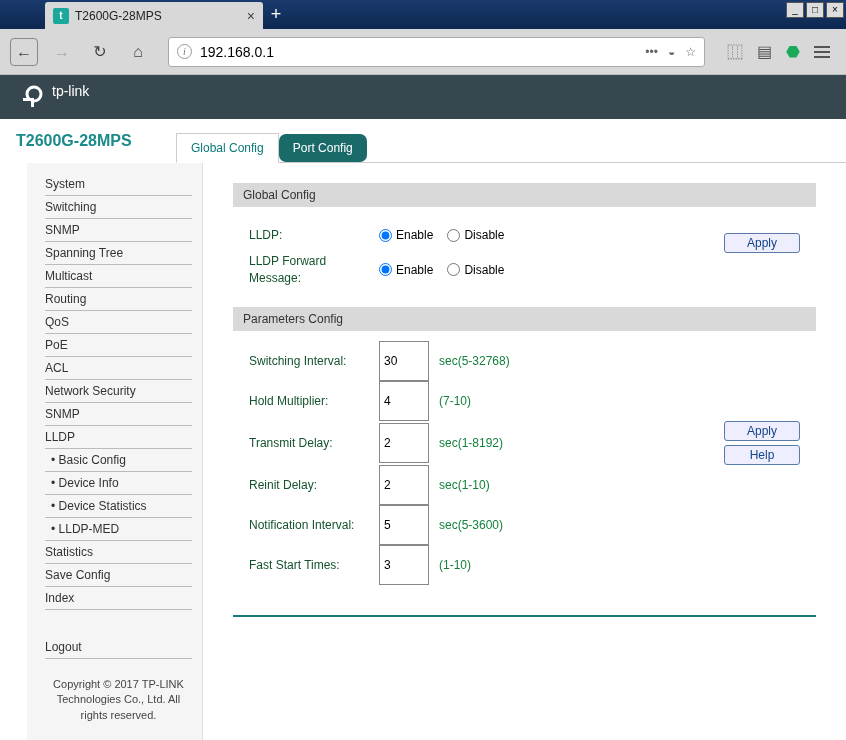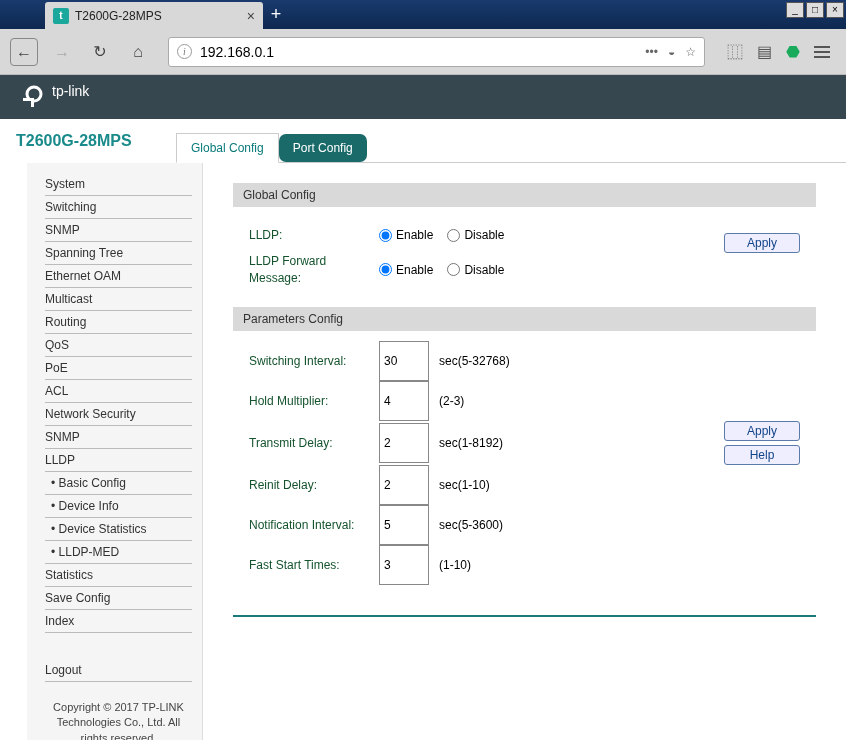--- a/index.html
+++ b/index.html
@@ -55,21 +55,21 @@
 .section-head { background: #d9d9d9; padding: 5px 10px; font-size: 12px; color: #333; margin-bottom: 10px; }
 .section-body { padding: 0 16px 20px 16px; }
 .row { display: flex; align-items: center; min-height: 28px; }
 .label { width: 130px; color: #14532d; }
 .radios { width: 180px; display: flex; gap: 14px; align-items: center; }
 .radios label { display: flex; align-items: center; gap: 4px; cursor: pointer; }
 .btncol { margin-left: auto; }
 .btn { background: #eef; border: 1px solid #5a7aaa; border-radius: 3px; color: #114488; padding: 2px 22px; font-size: 12px; cursor: pointer; min-width: 60px; }
 .btn + .btn { margin-top: 4px; }
 .inputsm { width: 50px; border: 1px solid #888; padding: 12px 4px; font-size: 12px; }
-.hint { margin-left: 10px; color: #000000; }
+.hint { margin-left: 10px; color: #15803d; }
 .divider { height: 2px; background: #1a7a7a; margin-top: 10px; }
 </style>
 </head>
 <body>
 
 <div class="titlebar">
   <div class="tab">
     <div class="tab-favicon">t</div>
     <span>T2600G-28MPS</span>
     <span class="tab-close">×</span>
@@ -130,21 +130,20 @@
   </div>
 </div>
 
 <div class="app-body">
 
   <div class="sidebar">
     <a>System</a>
     <a>Switching</a>
     <a>SNMP</a>
     <a>Spanning Tree</a>
-    <a>Ethernet OAM</a>
     <a>Multicast</a>
     <a>Routing</a>
     <a>QoS</a>
     <a>PoE</a>
     <a>ACL</a>
     <a>Network Security</a>
     <a>SNMP</a>
     <a>LLDP</a>
     <a class="sub active">Basic Config</a>
     <a class="sub">Device Info</a>
@@ -197,21 +196,21 @@
     <div class="section-head">Parameters Config</div>
     <div class="section-body" style="position:relative">
       <div class="row">
         <div class="label">Switching Interval:</div>
         <input class="inputsm" value="30" style="">
         <span class="hint">sec(5-32768)</span>
       </div>
       <div class="row">
         <div class="label">Hold Multiplier:</div>
         <input class="inputsm" value="4" style="">
-        <span class="hint">(2-3)</span>
+        <span class="hint">(7-10)</span>
       </div>
       <div class="row">
         <div class="label">Transmit Delay:</div>
         <input class="inputsm" value="2" style="">
         <span class="hint">sec(1-8192)</span>
         <div class="btncol" style="display:flex; flex-direction:column;">
           <button class="btn">Apply</button>
           <button class="btn">Help</button>
         </div>
       </div>

